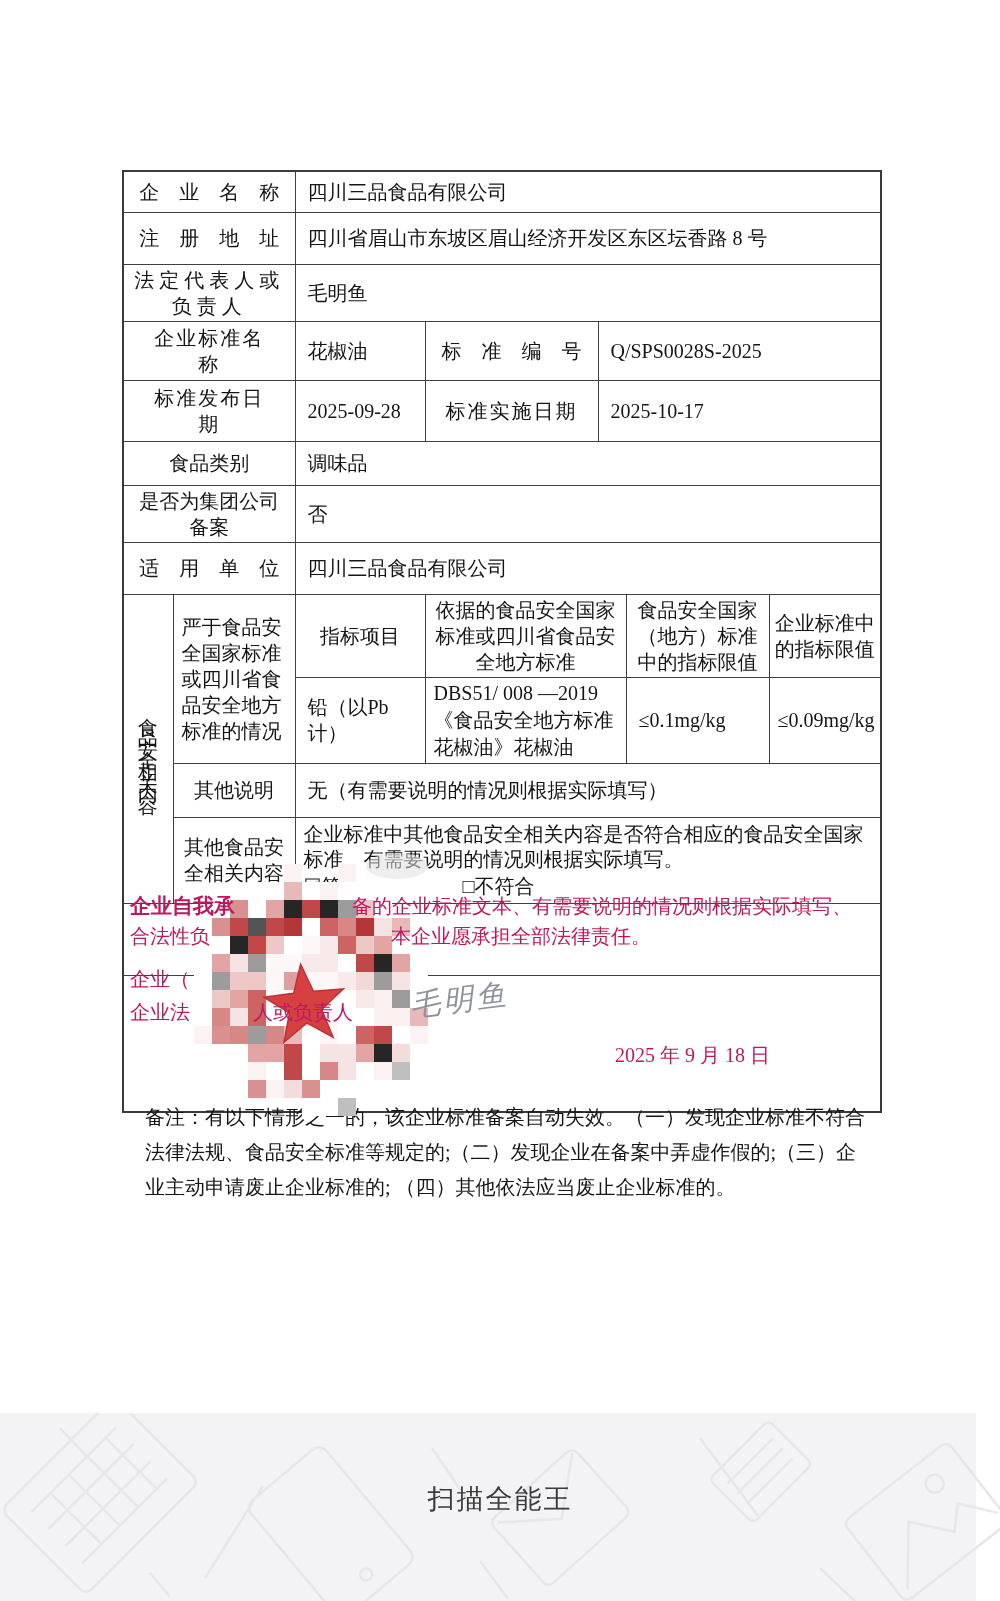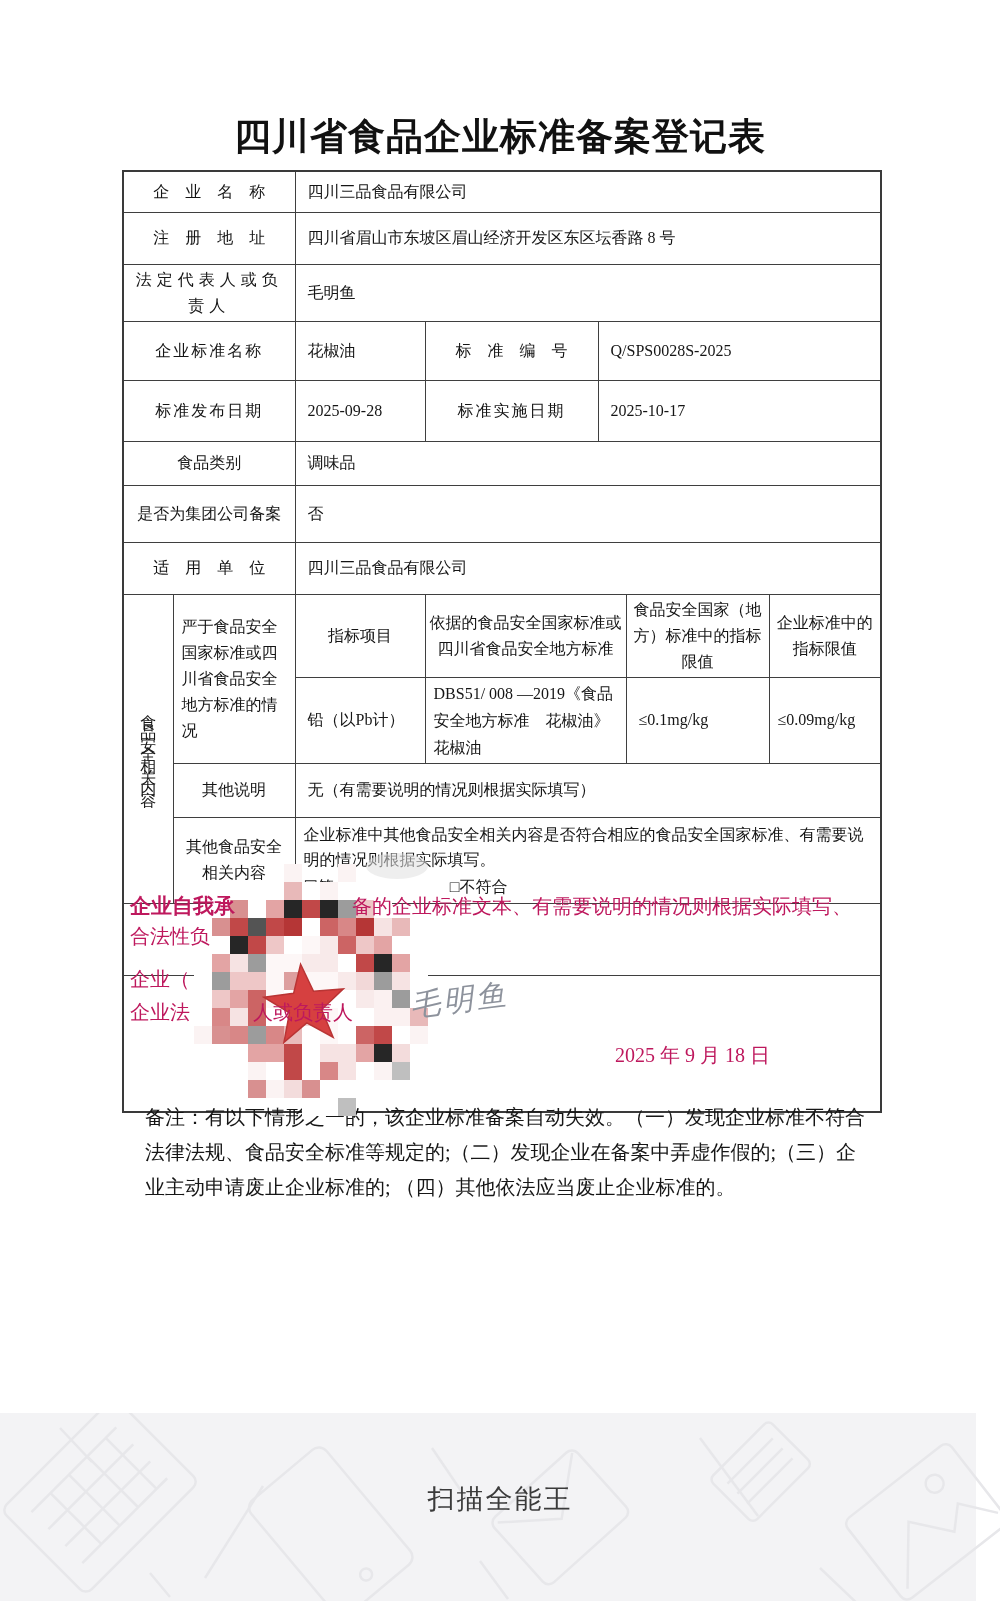--- a/index.html
+++ b/index.html
@@ -6,21 +6,21 @@
   #page{position:relative;width:1000px;height:1601px;background:#ffffff;overflow:hidden;
         font-family:"Liberation Serif","DejaVu Serif",serif;color:#161616;}
 
   
   #doc-title{position:absolute;top:112px;left:0;width:1000px;text-align:center;
              font-size:37px;font-weight:700;letter-spacing:1px;color:#111;}
 
   
   #form-table{position:absolute;left:122px;top:170px;width:758px;
               border-collapse:collapse;table-layout:fixed;
-              border:2px solid #3a3a3a;font-size:16px;color:#151515;}
+              border:2px solid #3a3a3a;font-size:20px;color:#151515;}
   #form-table td{border:1.5px solid #3f3f3f;vertical-align:middle;
                  overflow:hidden;line-height:26px;}
   td.lbl{text-align:center;padding:2px 6px;}
   td.lbl-sp3{text-align:center;letter-spacing:5px;padding:2px 6px;}
   td.lbl-sp1{text-align:center;letter-spacing:2px;padding:2px 20px;}
   td.val{text-align:left;padding:2px 4px 2px 12px;}
   td.hdr{text-align:center;padding:2px 4px;line-height:27px;}
   td.vertical{text-align:center;padding:0;}
   .vtext{writing-mode:vertical-lr;text-orientation:upright;letter-spacing:11px;
          margin:0 auto;display:inline-block;}
@@ -49,21 +49,20 @@
   #footer-band svg{position:absolute;left:0;top:0;}
   #app-name{position:absolute;left:0;top:68px;width:1000px;text-align:center;
             font-family:"Liberation Sans","DejaVu Sans",sans-serif;
             font-size:27px;font-weight:500;letter-spacing:2px;color:#3b3b3b;}
 </style>
 </head>
 <body>
 
 <div id="page">
 
-  <div id="doc-title">四川省食品企业标准备案登记表</div>
 
   <table id="form-table">
     <colgroup>
       <col style="width:50px">
         <col style="width:122px">
         <col style="width:130px">
       <col style="width:173px">
         <col style="width:28px">
         <col style="width:143px">
         <col style="width:112px">
@@ -140,20 +139,21 @@
         </tr>
     <tr style="height:137px">
           <td colspan="7"></td>
         </tr>
   </tbody>
     </table>
 
   <div class="ovl bold" style="left:130px;top:893px;">企业自我承</div>
   <div class="ovl" style="left:352px;top:893px;">备的企业标准文本、有需要说明的情况则根据实际填写、</div>
   <div class="ovl" style="left:130px;top:923px;">合法性负</div>
+  <div class="ovl" style="left:391px;top:923px;">本企业愿承担全部法律责任。</div>
   <div class="ovl" style="left:130px;top:966px;">企业（</div>
   <div class="ovl" style="left:130px;top:999px;">企业法</div>
   <div class="ovl" style="left:253px;top:999px;">人或负责人</div>
   <div class="ovl" style="left:615px;top:1042px;">2025 年 9 月 18 日</div>
 
   <div id="smudge"></div>
   <div id="mosaic">
       <div style="left: 90px; top: 0px; width: 18px; height: 18px; background: rgb(251, 243, 243);"></div>
       <div style="left: 144px; top: 0px; width: 18px; height: 18px; background: rgb(251, 243, 243);"></div>
       <div style="left: 54px; top: 18px; width: 18px; height: 18px; background: rgb(255, 255, 255);"></div>

